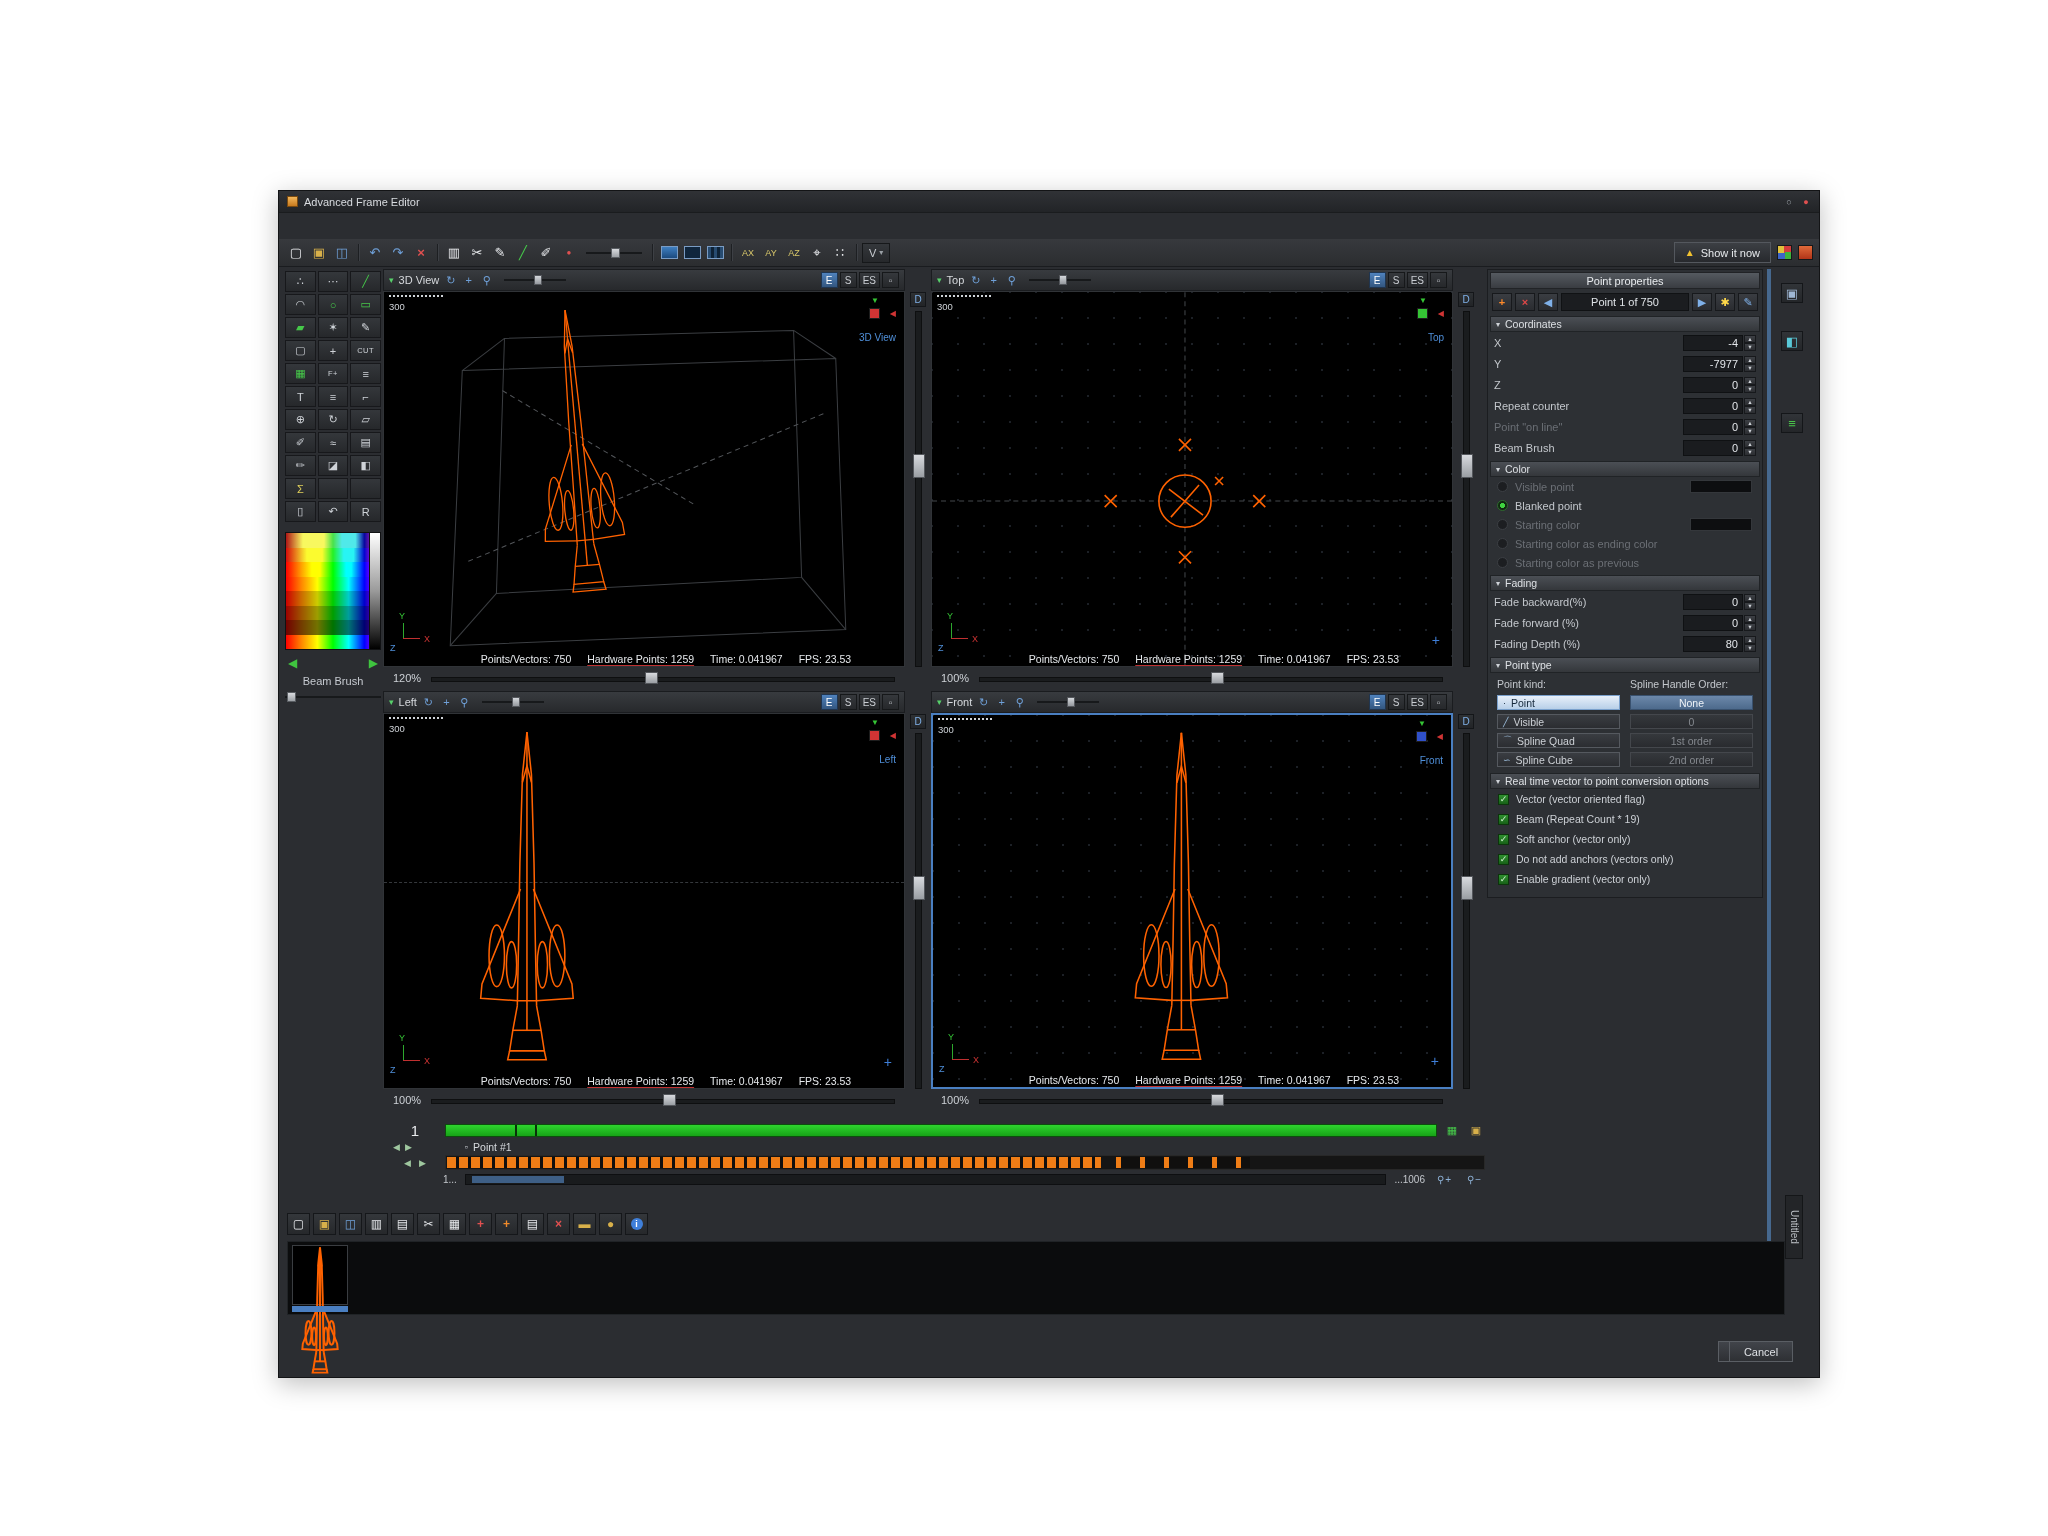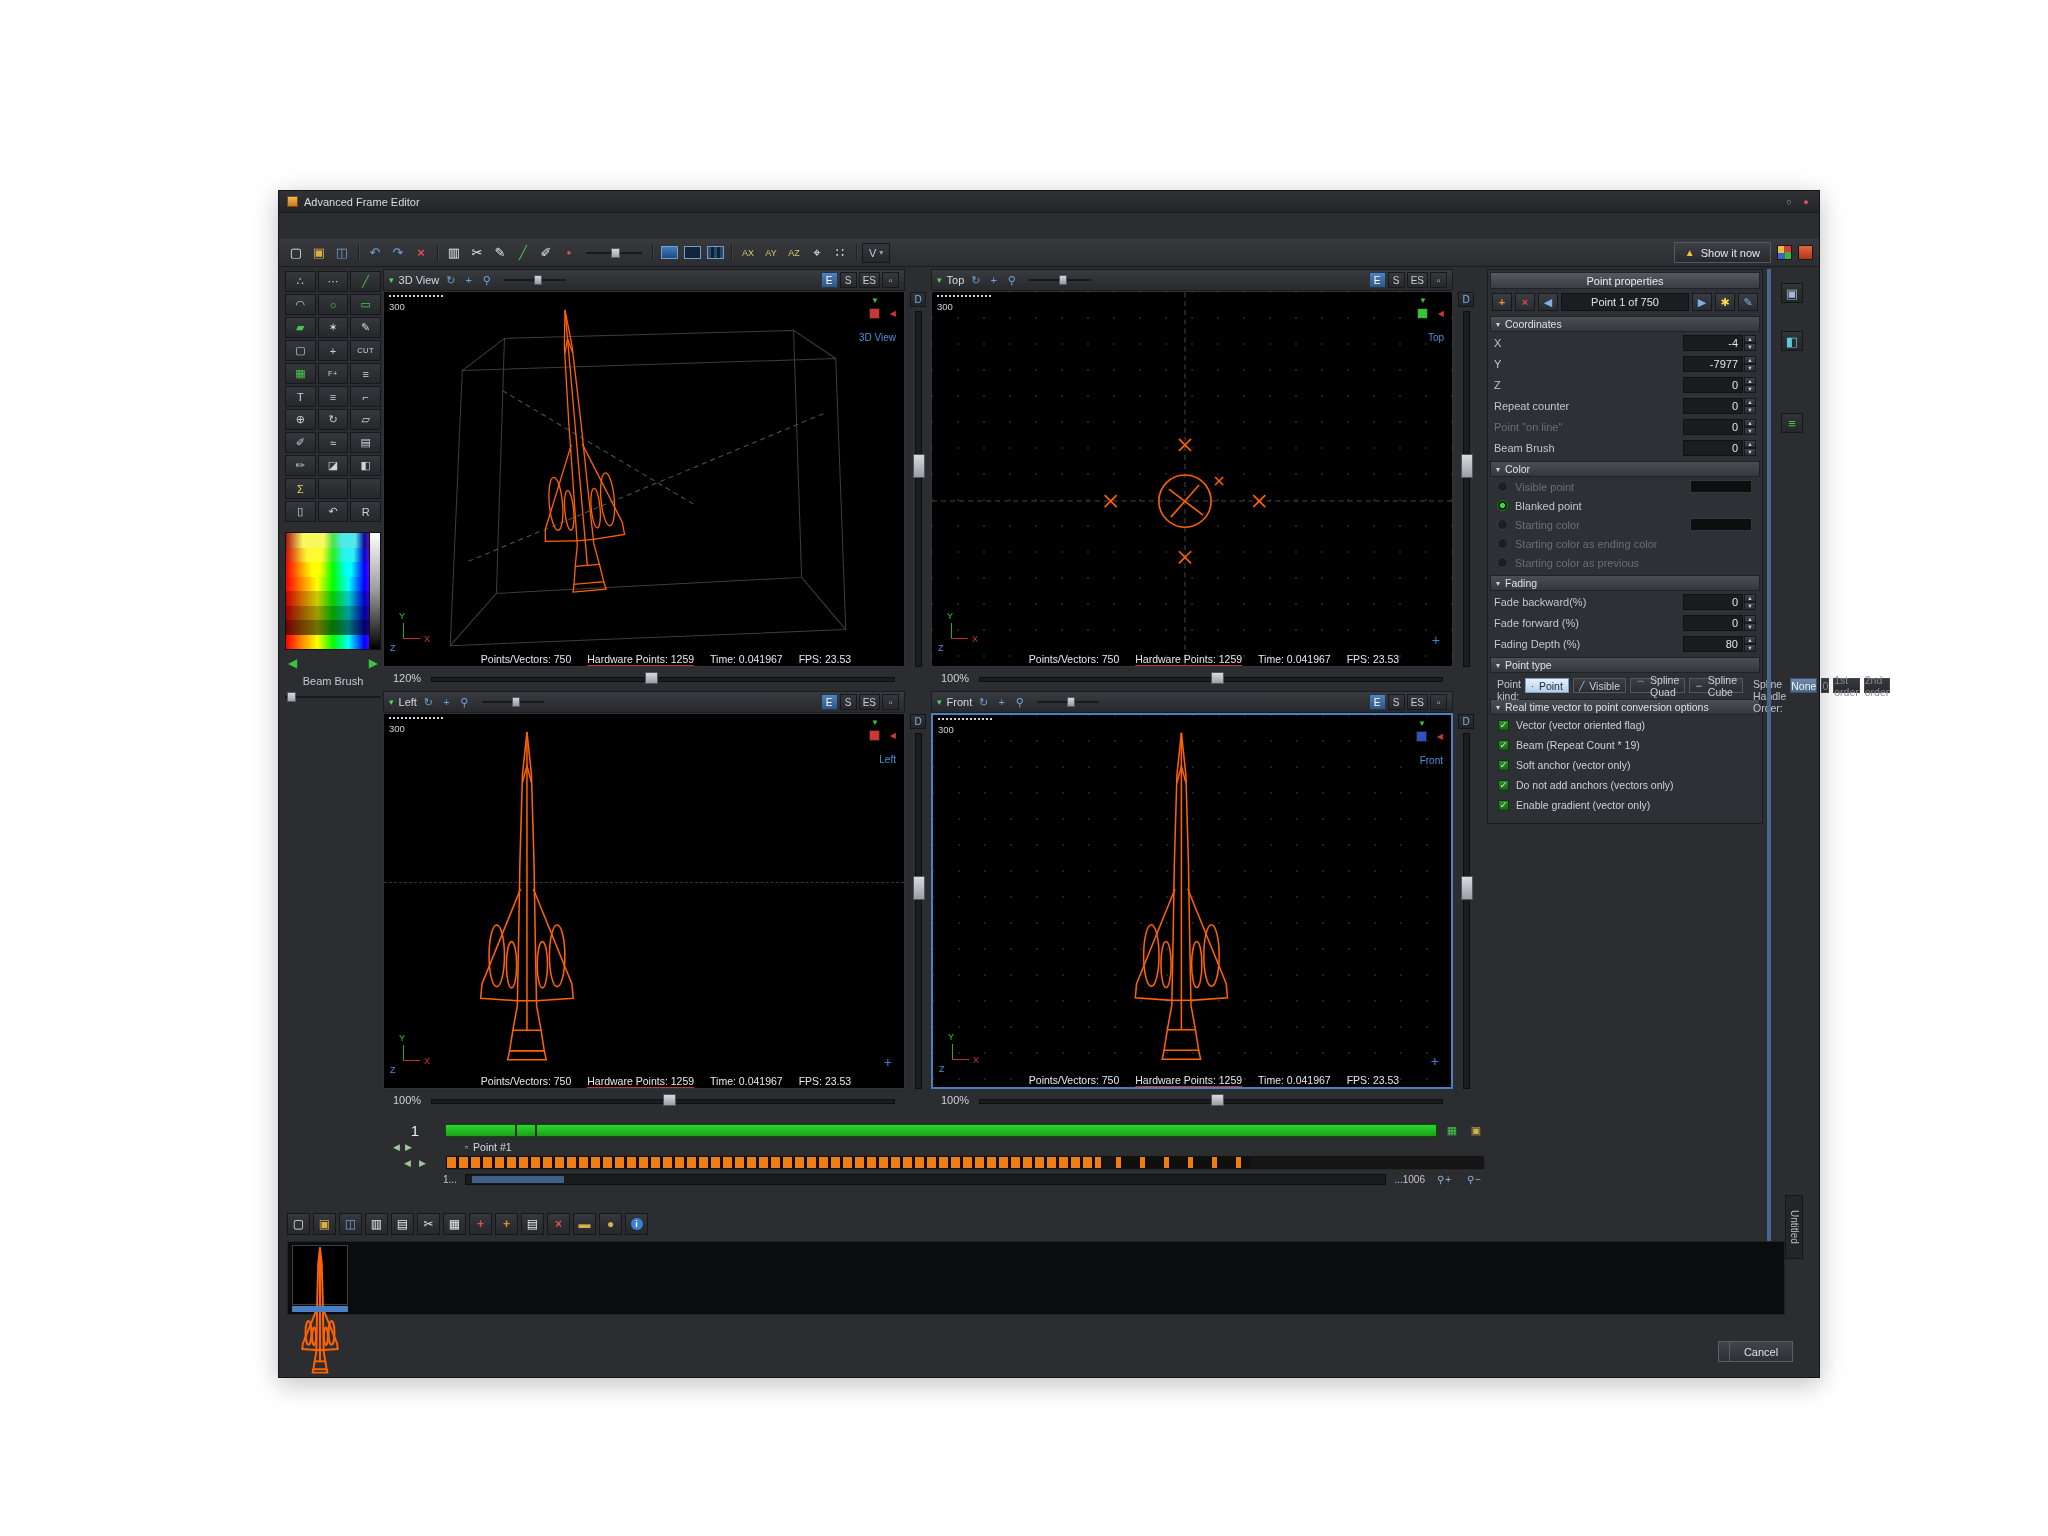--- a/index.html
+++ b/index.html
@@ -144,21 +144,21 @@
   .spin { display:flex; flex-direction:column; width:12px; height:16px; margin-left:1px; }
   .spin span { flex:1; display:flex; align-items:center; justify-content:center; font-size:5.5px; color:#cfd3d8;
                background:linear-gradient(#3d4045,#2b2d31); border:1px solid #17191c; }
   .crow { display:flex; align-items:center; gap:7px; height:19px; padding:0 9px; font-size:11px; color:#c3c7cc; position:relative; }
   .crow.dis { color:#6b6f75; }
   .radio { width:11px; height:11px; border-radius:50%; background:#1c1e21; border:1px solid #54585e; flex:0 0 auto; }
   .radio.dis { border-color:#3c3f44; }
   .radio.sel { background:radial-gradient(circle,#3fd43f 35%,#102a10 42%); border-color:#2c6a2c; }
   .swatch { position:absolute; right:10px; top:3px; width:62px; height:13px; background:#0d0e10; border:1px solid #34373b; }
   .pt-grid { display:flex; gap:10px; padding:5px 9px 3px; }
-  .pt-col { flex:1; display:flex; gap:4px; }
+  .pt-col { flex:1; display:flex; flex-direction:column; gap:4px; }
   .pt-lbl { font-size:10.5px; color:#c3c7cc; height:13px; }
   .kindbtn { height:15px; display:flex; align-items:center; gap:5px; padding:0 5px; font-size:10.5px; color:#ccd0d5;
              background:linear-gradient(#3a3d42,#2b2d31); border:1px solid #55595f; }
   .kindbtn .kico { color:#9fc0e0; font-size:9px; }
   .kindbtn.sel { background:linear-gradient(#e8f0fa,#b8cfe8); color:#16293c; border-color:#7aa0cc; }
   .kindbtn.sel .kico { color:#16293c; }
   .ordbtn { height:15px; display:flex; align-items:center; justify-content:center; font-size:10.5px; color:#85898f;
             background:linear-gradient(#35383c,#292b2f); border:1px solid #44474c; }
   .ordbtn.sel { background:linear-gradient(#6c88aa,#4d6a8c); color:#eef3f8; border-color:#39516e; }
   .rt-row { display:flex; align-items:center; gap:7px; height:20px; padding:0 10px; font-size:10.5px; color:#cdd1d6; }

